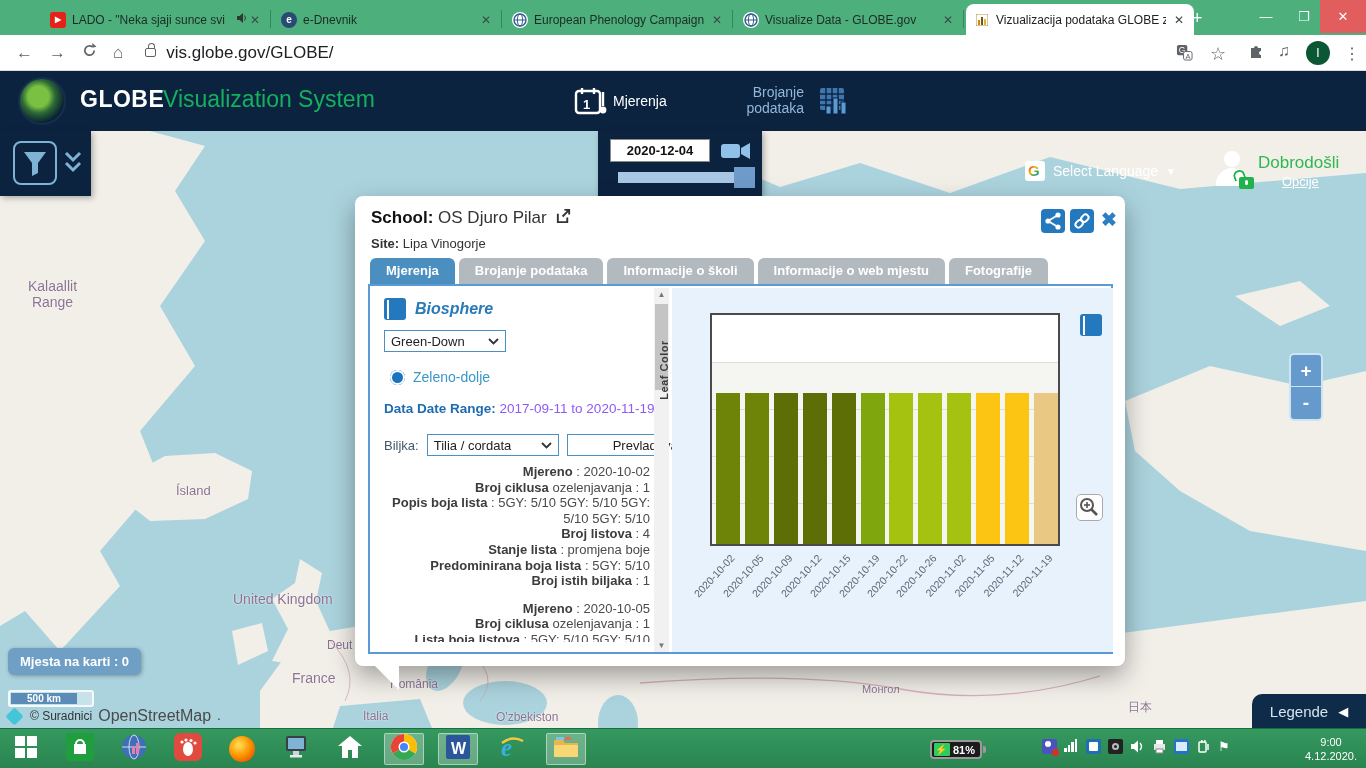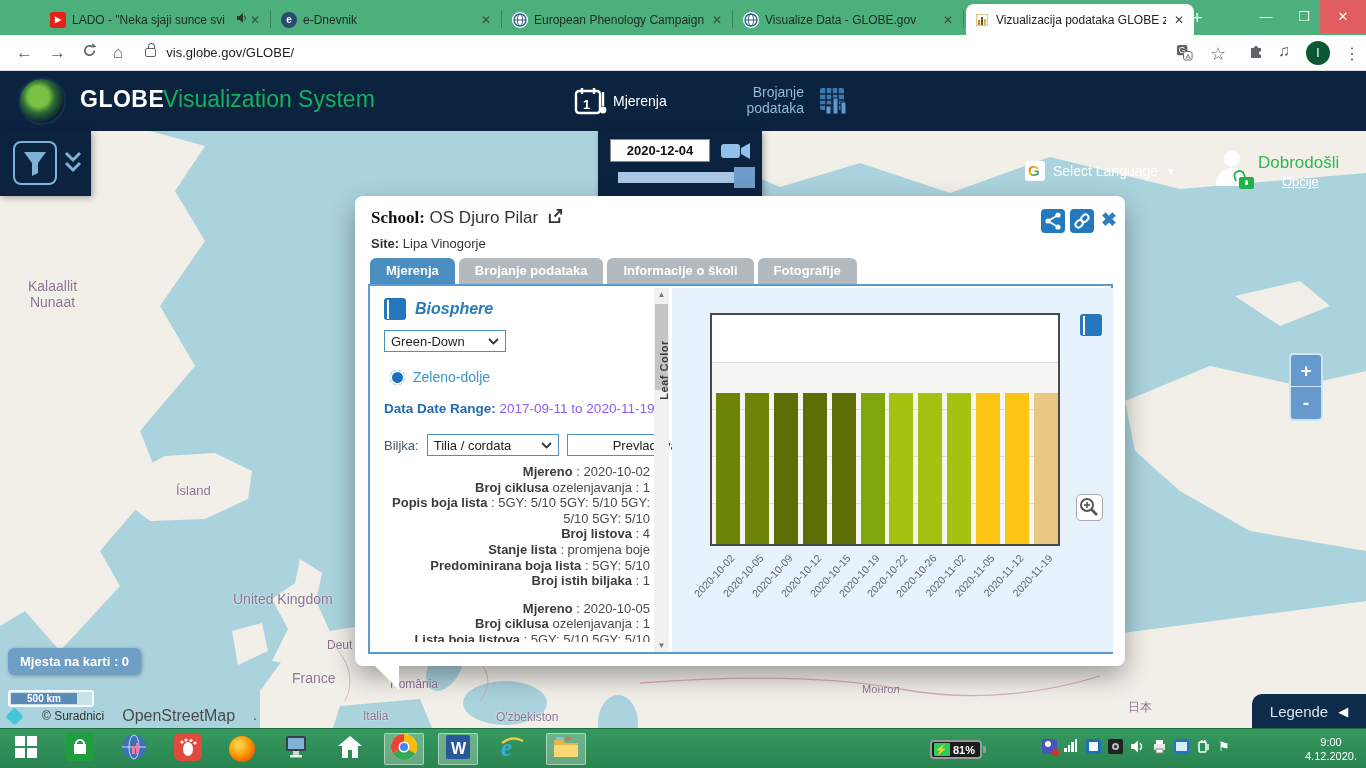--- a/index.html
+++ b/index.html
@@ -13,21 +13,21 @@
   .btab .sep { position:absolute; right:-1px; top:6px; width:1px; height:18px; background:rgba(0,0,0,.25); }
   .btab.active { background:#fff; border-radius:8px 8px 0 0; color:#202124; }
   .btab .ttl { flex:1; overflow:hidden; white-space:nowrap; margin:0 6px; }
   .btab .x { font-size:12px; color:#3c4a44; padding:0 2px; }
   .fav { width:16px; height:16px; flex:0 0 16px; display:flex; align-items:center; justify-content:center; border-radius:3px; font-size:10px; font-weight:bold; }
   .newtab { position:absolute; top:8px; font-size:18px; color:#fff; }
   .winbtn { position:absolute; top:0; width:40px; height:33px; color:#fff; text-align:center; line-height:33px; font-size:13px; }
   .winbtn.close { background:#e25d5d; width:46px; }
   .addressbar { position:absolute; left:0; top:35px; width:1366px; height:36px; background:#fff; border-bottom:1px solid #dadce0; display:flex; align-items:center; }
   .navic { color:#5f6368; font-size:17px; margin-left:16px; }
-  .url { font-size:13px; color:#202124; margin-left:10px; }
+  .url { font-size:17px; color:#202124; margin-left:10px; }
   .lock { width:11px; height:9px; border:1.5px solid #5f6368; border-radius:2px; position:relative; margin-left:22px; }
   .lock::before { content:""; position:absolute; left:1.5px; top:-6px; width:5px; height:5px; border:1.5px solid #5f6368; border-bottom:none; border-radius:4px 4px 0 0; }
   .rtico { position:absolute; top:44px; color:#5f6368; font-size:16px; }
   .avatar { position:absolute; top:41px; width:24px; height:24px; border-radius:50%; background:#0b5733; color:#fff; font-size:12px; text-align:center; line-height:24px; }
 
   
   .ghead { position:absolute; left:0; top:71px; width:1366px; height:60px; background:#0c2340; color:#fff; }
   .glogo { position:absolute; left:18px; top:6px; width:48px; height:48px; border-radius:50%; background:radial-gradient(circle at 42% 40%, #7ac143 0 28%, #2d6a35 45%, #0a1f33 72%); border:2px solid #14304f; }
   .brand { position:absolute; left:80px; top:15px; font-size:23px; font-weight:bold; letter-spacing:.5px; }
   .brand2 { position:absolute; left:163px; top:15px; font-size:23px; color:#14b05e; }
@@ -56,31 +56,31 @@
 
   
   .maplabel { position:absolute; color:#8c7391; font-size:13px; white-space:pre-line; text-align:center; text-shadow:0 0 2px #fff; }
   .zoomctl { position:absolute; left:1289px; top:353px; width:34px; border:2px solid #cfe4f2; border-radius:5px; background:#cfe4f2; }
   .zoombtn { width:30px; height:32px; background:#6699cc; color:#fff; font-size:19px; font-weight:bold; text-align:center; line-height:32px; }
   .zoombtn:first-child { border-bottom:1px solid #cfe4f2; border-radius:3px 3px 0 0; }
   .zoombtn:last-child { border-radius:0 0 3px 3px; }
   .sitesbadge { position:absolute; left:8px; top:648px; padding:6px 12px; background:#6f9fc4; border-radius:6px; color:#fff; font-size:13px; font-weight:bold; box-shadow:1px 1px 4px rgba(0,0,0,.3); }
   .scalebox { position:absolute; left:8px; top:690px; width:86px; height:17px; border:2px solid rgba(255,255,255,.8); border-radius:3px; background:rgba(255,255,255,.35); }
   .scalebar { position:absolute; left:1px; top:1px; width:66px; height:11px; background:#5b8cb8; color:#fff; font-size:10px; font-weight:bold; text-align:center; line-height:11px; }
-  .attrib { position:absolute; left:8px; top:707px; display:flex; align-items:center; gap:18px; }
+  .attrib { position:absolute; left:8px; top:707px; display:flex; align-items:center; gap:6px; }
   .osmdiamond { width:13px; height:13px; background:#43c6d7; border-radius:3px; transform:rotate(45deg); margin-right:3px; }
   .attrib .small { font-size:12px; color:#333; }
   .attrib .big { font-size:16px; color:#4a4a4a; }
   .legendbtn { position:absolute; left:1252px; top:694px; width:114px; height:34px; background:#0e2c49; border-radius:10px 0 0 0; color:#d7e3ee; font-size:15px; display:flex; align-items:center; justify-content:center; gap:10px; }
 
   
   .modal { position:absolute; left:355px; top:196px; width:770px; height:470px; background:#fff; border-radius:8px; box-shadow:0 10px 26px rgba(0,0,0,.35); }
   .modaltail { position:absolute; left:18px; top:468px; width:0; height:0; border-left:26px solid transparent; border-top:26px solid #fff; }
   .schoolrow { position:absolute; left:16px; top:12px; font-size:17px; color:#333; }
-  .schoolrow b { color:#111;font-family:Liberation Serif, serif; }
+  .schoolrow b { color:#111; }
   .siterow { position:absolute; left:16px; top:40px; font-size:13px; color:#333; }
   .mico { position:absolute; top:13px; width:24px; height:24px; background:#2478bd; border-radius:4px; }
   .mclose { position:absolute; top:12px; font-size:19px; font-weight:bold; color:#2e7fc1; }
   .mtabs { position:absolute; left:15px; top:62px; display:flex; gap:4px; }
   .mtab { height:26px; padding:0 16px; border-radius:6px 6px 0 0; background:#b2bac0; color:#fff; font-size:13px; font-weight:bold; line-height:26px; white-space:nowrap; }
   .mtab.active { background:#4a8fc0; }
   .mcontent { position:absolute; left:13px; top:88px; width:745px; height:370px; border:2px solid #5b9bd5; background:#fff; }
   .biorow { position:absolute; left:14px; top:12px; display:flex; align-items:center; gap:9px; }
   .biotxt { font-size:16px; font-weight:bold; font-style:italic; color:#2a7ab8; }
   .tblicon { width:22px; height:22px; background:#2478bd; border-radius:3px; padding:3px; }
@@ -158,21 +158,21 @@
 
       <path d="M1145,560 L1165,538 L1186,552 L1192,590 L1160,597 L1147,580 Z" fill="#f2efe9"></path>
       <path d="M1158,520 L1178,512 L1185,532 L1165,538 Z" fill="#f2efe9"></path>
 
       <path d="M640,552 Q800,540 900,558 T1100,545" stroke="#cf9fb0" fill="none" stroke-width="1.3" opacity=".8"></path>
       <path d="M330,510 Q360,540 345,570" stroke="#cf9fb0" fill="none" stroke-width="1" opacity=".7"></path>
       <path d="M470,522 Q500,545 480,570" stroke="#cf9fb0" fill="none" stroke-width="1" opacity=".7"></path>
     </svg>
     <div>
         <div class="maplabel" style="left: 28px; top: 147px; font-size: 14px;">Kalaallit
-Nunaat</div>
+Range</div>
         <div class="maplabel" style="left: 176px; top: 352px; font-size: 13px;">Ísland</div>
         <div class="maplabel" style="left: 233px; top: 460px; font-size: 14px;">United Kingdom</div>
         <div class="maplabel" style="left: 292px; top: 539px; font-size: 14px;">France</div>
         <div class="maplabel" style="left: 327px; top: 507px; font-size: 12px;">Deut</div>
         <div class="maplabel" style="left: 390px; top: 546px; font-size: 12px;">România</div>
         <div class="maplabel" style="left: 363px; top: 578px; font-size: 12px;">Italia</div>
         <div class="maplabel" style="left: 496px; top: 579px; font-size: 12px;">O'zbekiston</div>
         <div class="maplabel" style="left: 862px; top: 552px; font-size: 11px;">Монгол</div>
         <div class="maplabel" style="left: 1128px; top: 568px; font-size: 12px;">日本</div>
       </div>
@@ -392,20 +392,21 @@
             <rect x="12" y="9" width="8" height="6" rx="3"></rect>
         </g>
       </svg>
     </div>
     <div class="mclose" style="left:746px;">✖</div>
 
     <div class="mtabs" id="mtabsmount">
         <div class="mtab active">Mjerenja</div>
         <div class="mtab">Brojanje podataka</div>
         <div class="mtab">Informacije o školi</div>
+        <div class="mtab">Informacije o web mjestu</div>
         <div class="mtab">Fotografije</div>
       </div>
 
     <div class="mcontent">
 
       <div class="biorow">
         <span class="tblicon"><span class="grid"></span></span>
         <span class="biotxt">Biosphere</span>
       </div>
       <div class="abs" style="left:14px;top:44px;text-align:center;">

